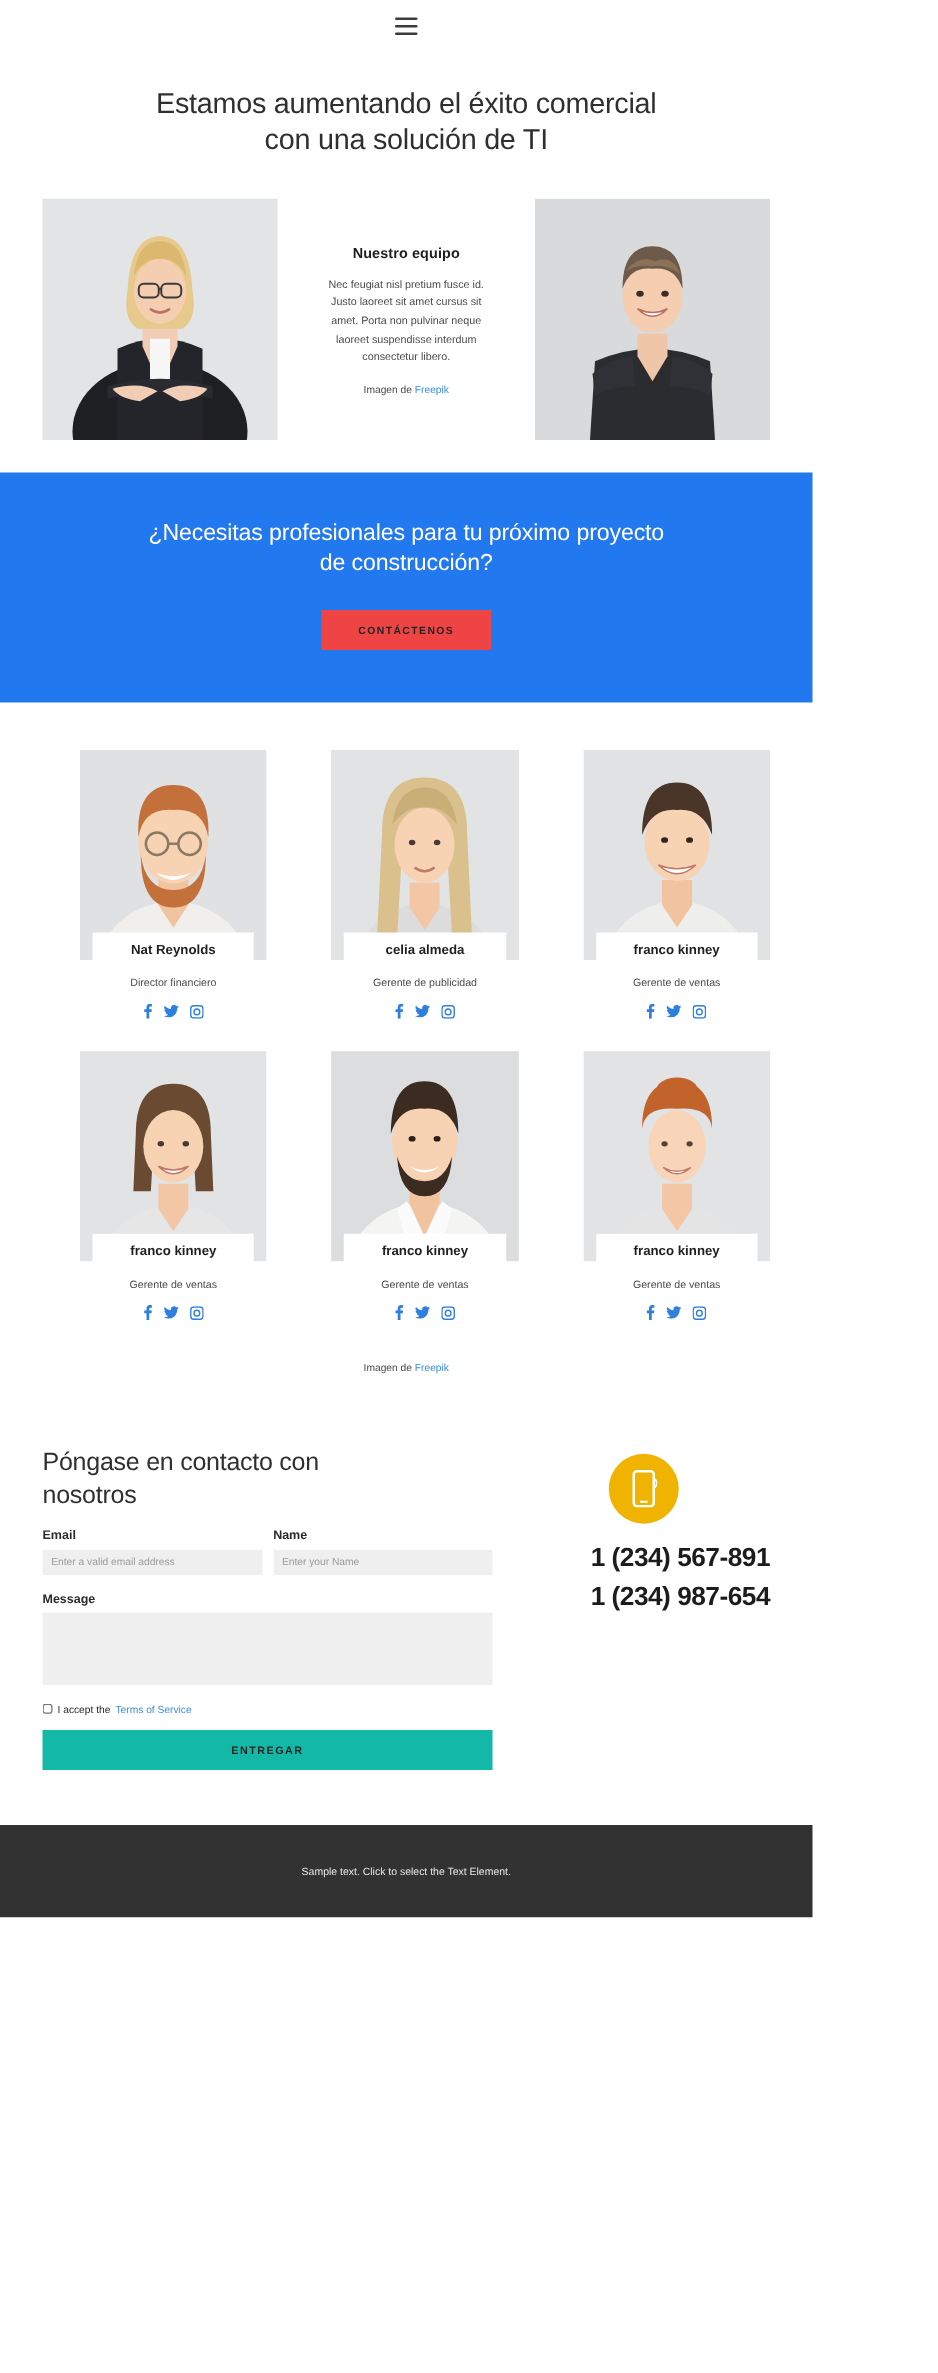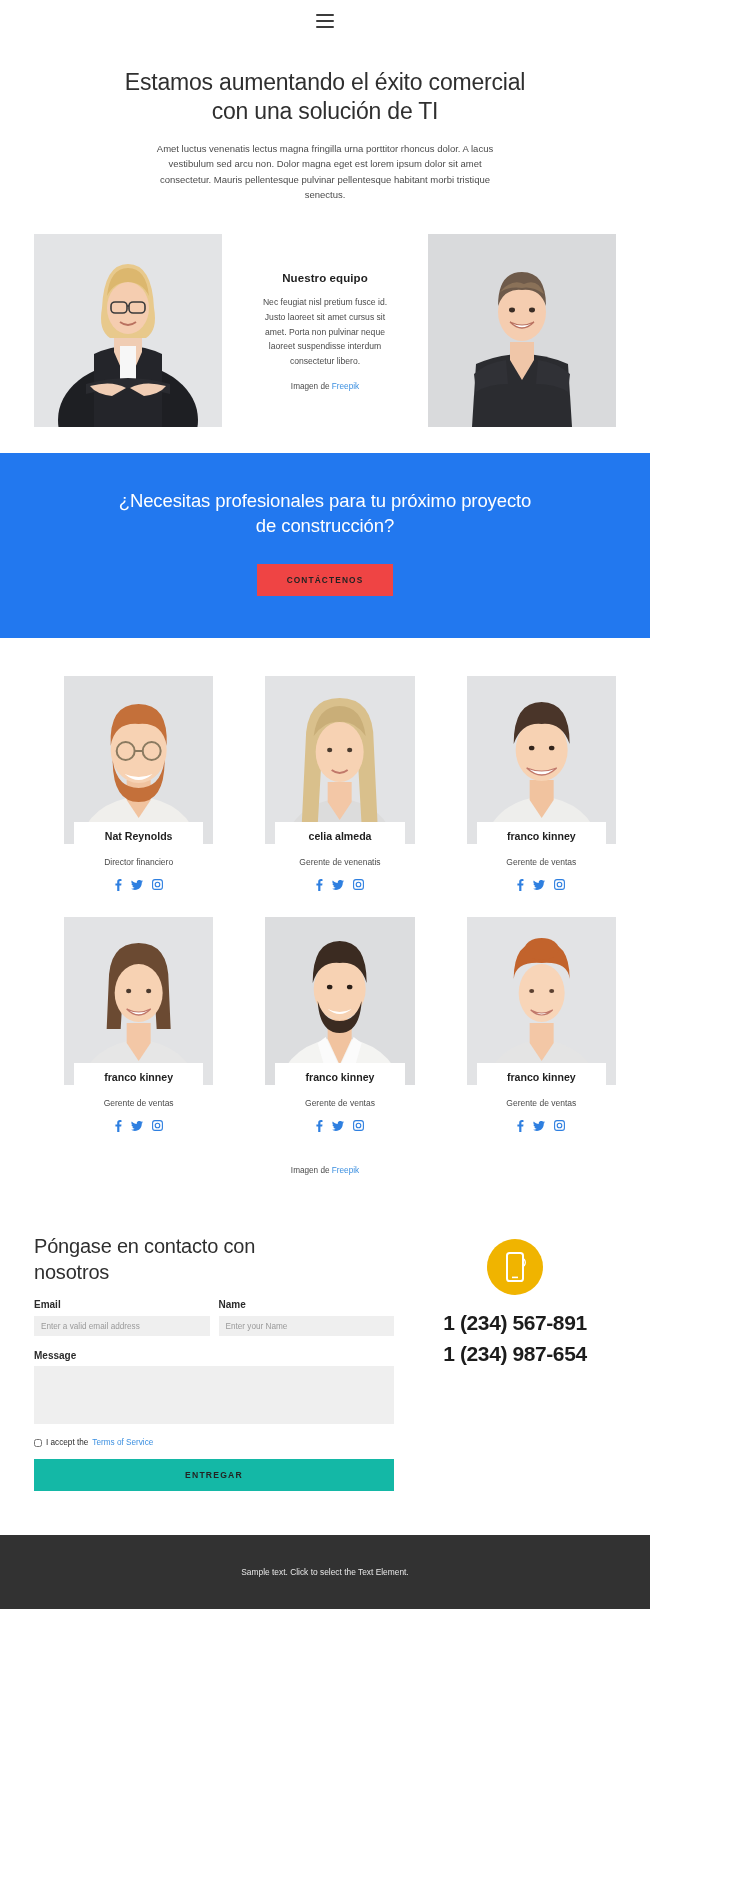--- a/index.html
+++ b/index.html
@@ -242,20 +242,21 @@
     background: #f0b400;
     margin: 0 auto;
     display: flex; align-items: center; justify-content: center;
   }
   .phone-num {
     font-size: 21px;
     font-weight: 700;
     color: #1c1c1c;
     letter-spacing: -0.4px;
     margin-top: 16px;
+    text-align: right;
   }
   .phone-num + .phone-num { margin-top: 7px; }
 
   
   .footer {
     background: #323232;
     height: 74px;
     display: flex;
     align-items: center;
     justify-content: center;
@@ -273,21 +274,20 @@
   <div class="header">
     <div class="burger">
       <span></span>
         <span></span>
         <span></span>
     </div>
   </div>
 
   <div class="hero">
     <h1>Estamos aumentando el éxito comercial con una solución de TI</h1>
-    <p>Amet luctus venenatis lectus magna fringilla urna porttitor rhoncus dolor. A lacus vestibulum sed arcu non. Dolor magna eget est lorem ipsum dolor sit amet consectetur. Mauris pellentesque pulvinar pellentesque habitant morbi tristique senectus.</p>
   </div>
 
   <div class="team-intro">
     <div class="photo left">
       <svg viewBox="0 0 188 193" width="188" height="193">
         <rect width="188" height="193" fill="#e3e4e6"></rect>
         <ellipse cx="94" cy="186" rx="70" ry="56" fill="#1e1f23"></ellipse>
         <path d="M60 193 L60 120 Q94 104 128 120 L128 193 Z" fill="#24252a"></path>
         <path d="M80 118 L94 150 L108 118 L108 100 L80 100 Z" fill="#f0cdb4"></path>
         <rect x="86" y="112" width="16" height="40" fill="#f7f7f7"></rect>
@@ -385,21 +385,21 @@
           <ellipse cx="100" cy="76" rx="24" ry="30" fill="#f7d2b3"></ellipse>
           <ellipse cx="90" cy="74" rx="2.6" ry="2.2" fill="#4a3a2e"></ellipse>
           <ellipse cx="110" cy="74" rx="2.6" ry="2.2" fill="#4a3a2e"></ellipse>
           <path d="M92 94 Q100 100 108 94" stroke="#c0786a" stroke-width="2" fill="none"></path>
           <path d="M74 60 Q78 30 100 30 Q122 30 126 60 Q114 44 100 46 Q86 44 74 60Z" fill="#c9ae78"></path>
         </svg>
       </div>
       <div class="member-name-plate">
         <div class="member-name">celia almeda</div>
       </div>
-      <div class="member-role">Gerente de venenatis</div>
+      <div class="member-role">Gerente de publicidad</div>
       <div class="socials">
         <a href="#">
             <svg width="7" height="12" viewBox="0 0 7 12">
               <path d="M4.4 12V6.5h1.8l.3-2.1H4.4V3.1c0-.6.2-1 1-1h1.1V.2C6.3.1 5.6 0 4.9 0 3.3 0 2.2 1 2.2 2.8v1.6H.4v2.1h1.8V12z" fill="#2e7fe0"></path>
             </svg>
           </a>
         <a href="#">
             <svg width="12" height="10" viewBox="0 0 12 10">
               <path d="M12 1.2c-.44.2-.92.33-1.42.39.51-.3.9-.79 1.08-1.37-.48.28-1.01.49-1.57.6A2.46 2.46 0 0 0 5.85 3.1c-2.04-.1-3.85-1.08-5.06-2.57a2.46 2.46 0 0 0 .76 3.29c-.4-.01-.78-.12-1.11-.3v.03c0 1.19.85 2.19 1.97 2.41-.2.06-.42.09-.65.09-.16 0-.31-.02-.46-.05a2.47 2.47 0 0 0 2.3 1.71A4.95 4.95 0 0 1 0 8.77 6.98 6.98 0 0 0 3.77 9.9c4.53 0 7-3.75 7-7v-.32c.48-.35.9-.78 1.23-1.28z" fill="#2e7fe0"></path>
             </svg>

